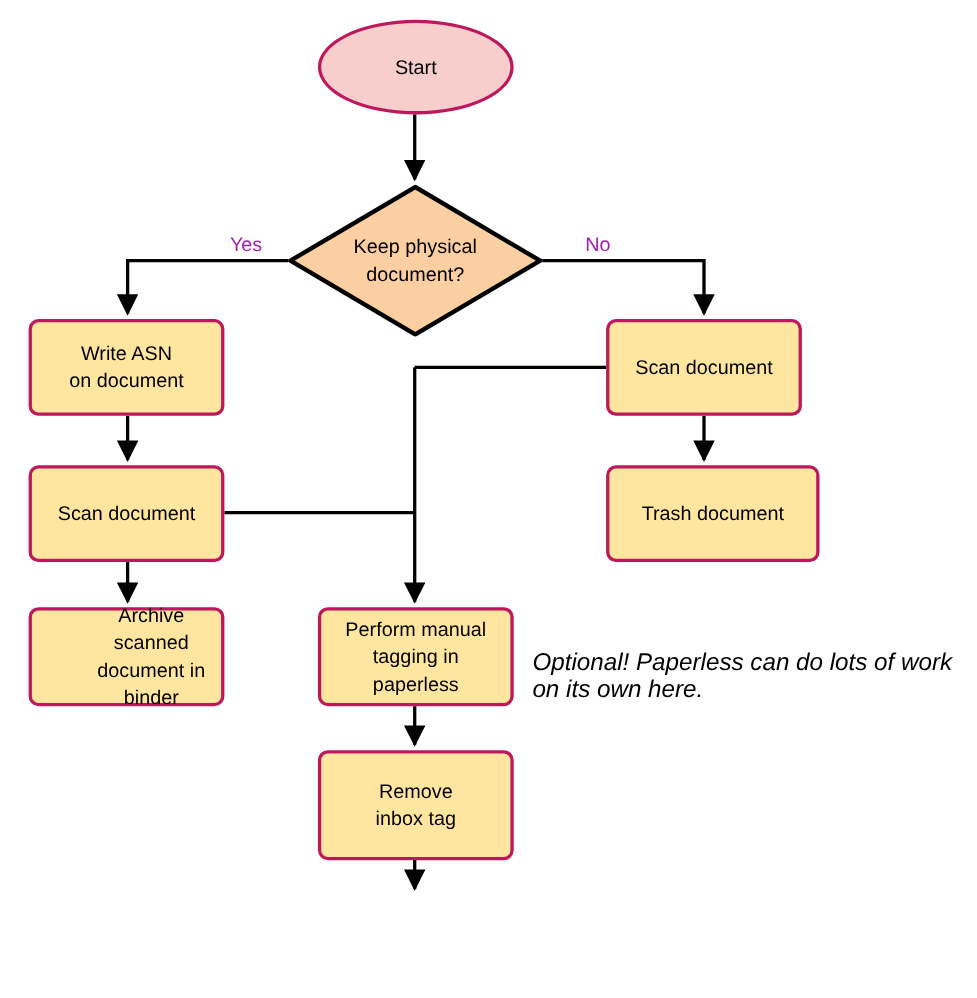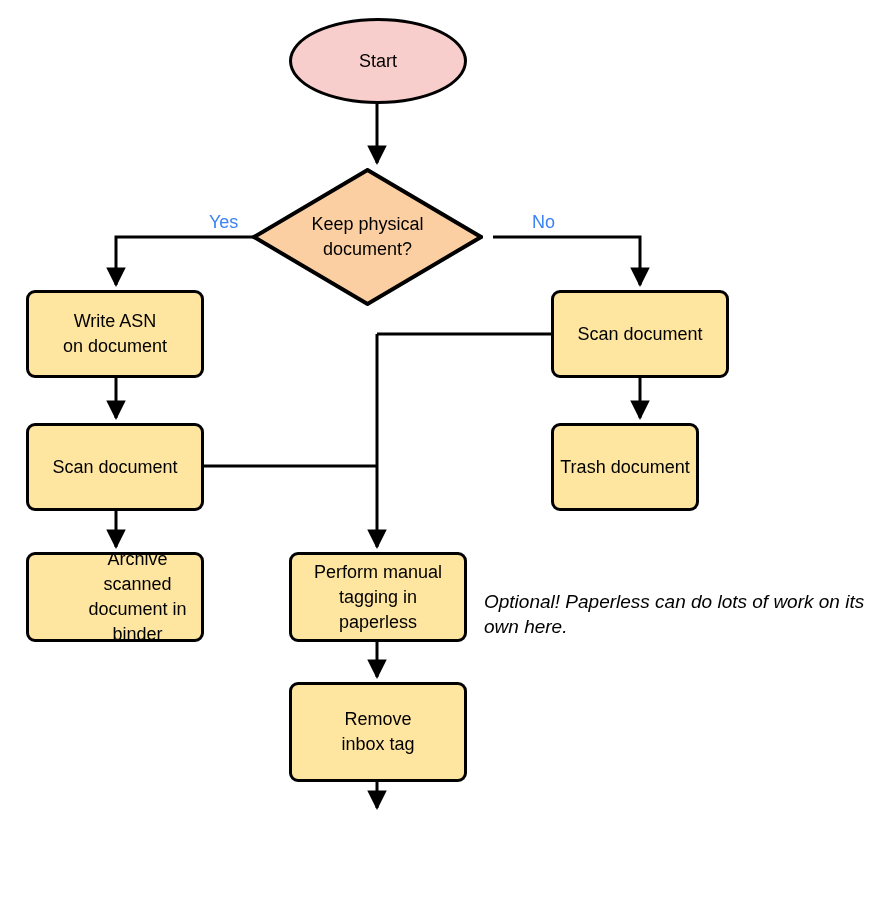--- a/index.html
+++ b/index.html
@@ -28,21 +28,21 @@
     position: absolute;
     box-sizing: border-box;
     display: flex;
     align-items: center;
     justify-content: center;
     text-align: center;
     color: #000000;
     font-size: 18px;
     line-height: 25px;
     white-space: pre-line;
-    border: 3px solid #000000;
+    border: 3px solid #be185d;
   }
   .node.terminator {
     border-radius: 50%;
     background: #f8cecc;
   }
   .node.process {
     border-radius: 9px;
     background: #ffe6a0;
   }
   .node.decision {
@@ -57,26 +57,26 @@
     height: 100%;
   }
   .decision .decision-label {
     position: relative;
     z-index: 2;
   }
   .edge-label {
     position: absolute;
     font-size: 18px;
     line-height: 22px;
-    color: #3b82f6;
+    color: #a21caf;
     white-space: nowrap;
   }
   .annotation {
     position: absolute;
-    font-size: 19px;
+    font-size: 22px;
     line-height: 25px;
     font-style: italic;
     color: #000000;
   }
 </style>
 </head>
 <body>
 
 <div id="canvas">
 
@@ -107,21 +107,21 @@
 
     <path d="M 377 642 L 377 677" stroke="#000000" stroke-width="3" fill="none" marker-end="url(#arrow)"></path>
 
     <path d="M 377 770 L 377 808" stroke="#000000" stroke-width="3" fill="none" marker-end="url(#arrow)"></path>
   </svg>
 
   <div class="node terminator" style="left:289px; top:18px; width:178px; height:86px;">
     <span>Start</span>
   </div>
 
-  <div class="node decision" style="left:252px; top:168px; width:231px; height:138px;justify-content:center;">
+  <div class="node decision" style="left:262px; top:168px; width:231px; height:138px;justify-content:center;">
     <svg class="diamond-shape" viewBox="0 0 231 138" preserveAspectRatio="none" xmlns="http://www.w3.org/2000/svg">
       <polygon points="115.5,2 229,69 115.5,136 2,69" fill="#fccfa3" stroke="#000000" stroke-width="4" stroke-linejoin="miter"></polygon>
     </svg>
     <span class="decision-label">Keep physical
 document?</span>
   </div>
 
   <div class="node process" style="left:26px; top:290px; width:178px; height:88px;">
     <span>Write ASN
 on document</span>
@@ -134,21 +134,21 @@
   <div class="node process" style="left:26px; top:552px; width:178px; height:90px;padding-left:45px;">
     <span>Archive scanned
 document in
 binder</span>
   </div>
 
   <div class="node process" style="left:551px; top:290px; width:178px; height:88px;">
     <span>Scan document</span>
   </div>
 
-  <div class="node process" style="left:551px; top:423px; width:148px; height:88px;">
+  <div class="node process" style="left:551px; top:423px; width:194px; height:88px;">
     <span>Trash document</span>
   </div>
 
   <div class="node process" style="left:289px; top:552px; width:178px; height:90px;">
     <span>Perform manual
 tagging in
 paperless</span>
   </div>
 
   <div class="node process" style="left:289px; top:682px; width:178px; height:100px;">

